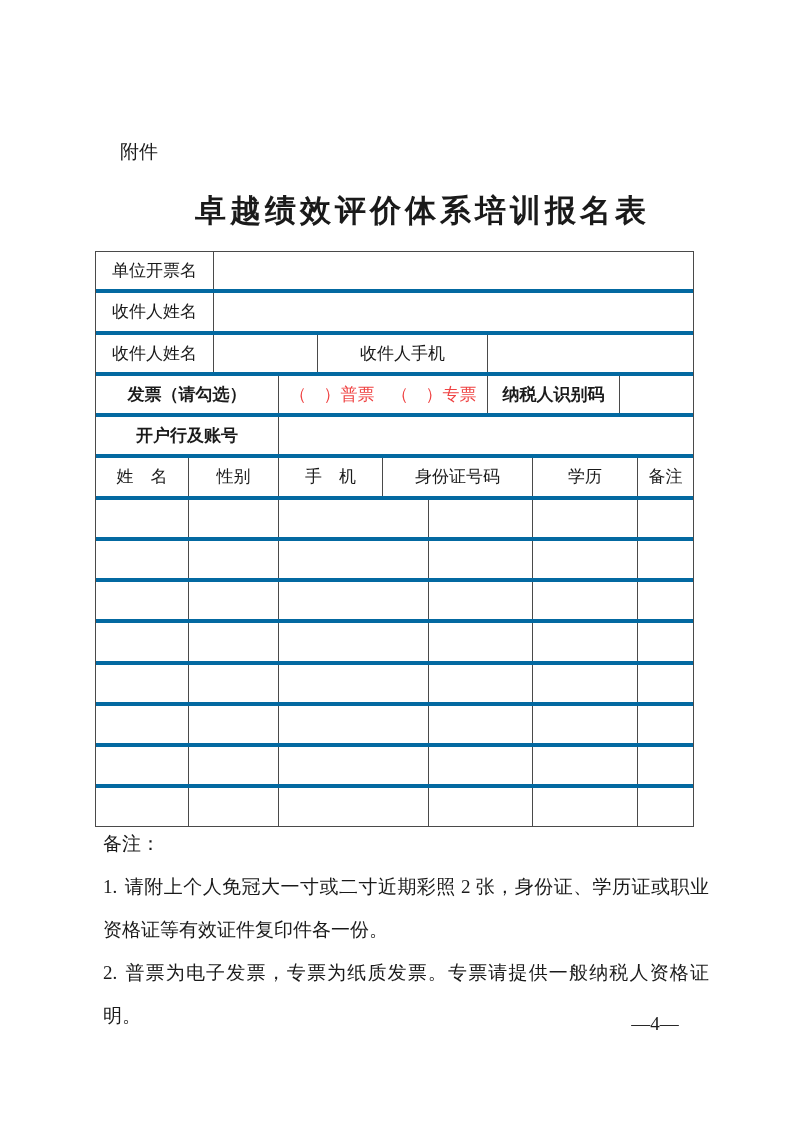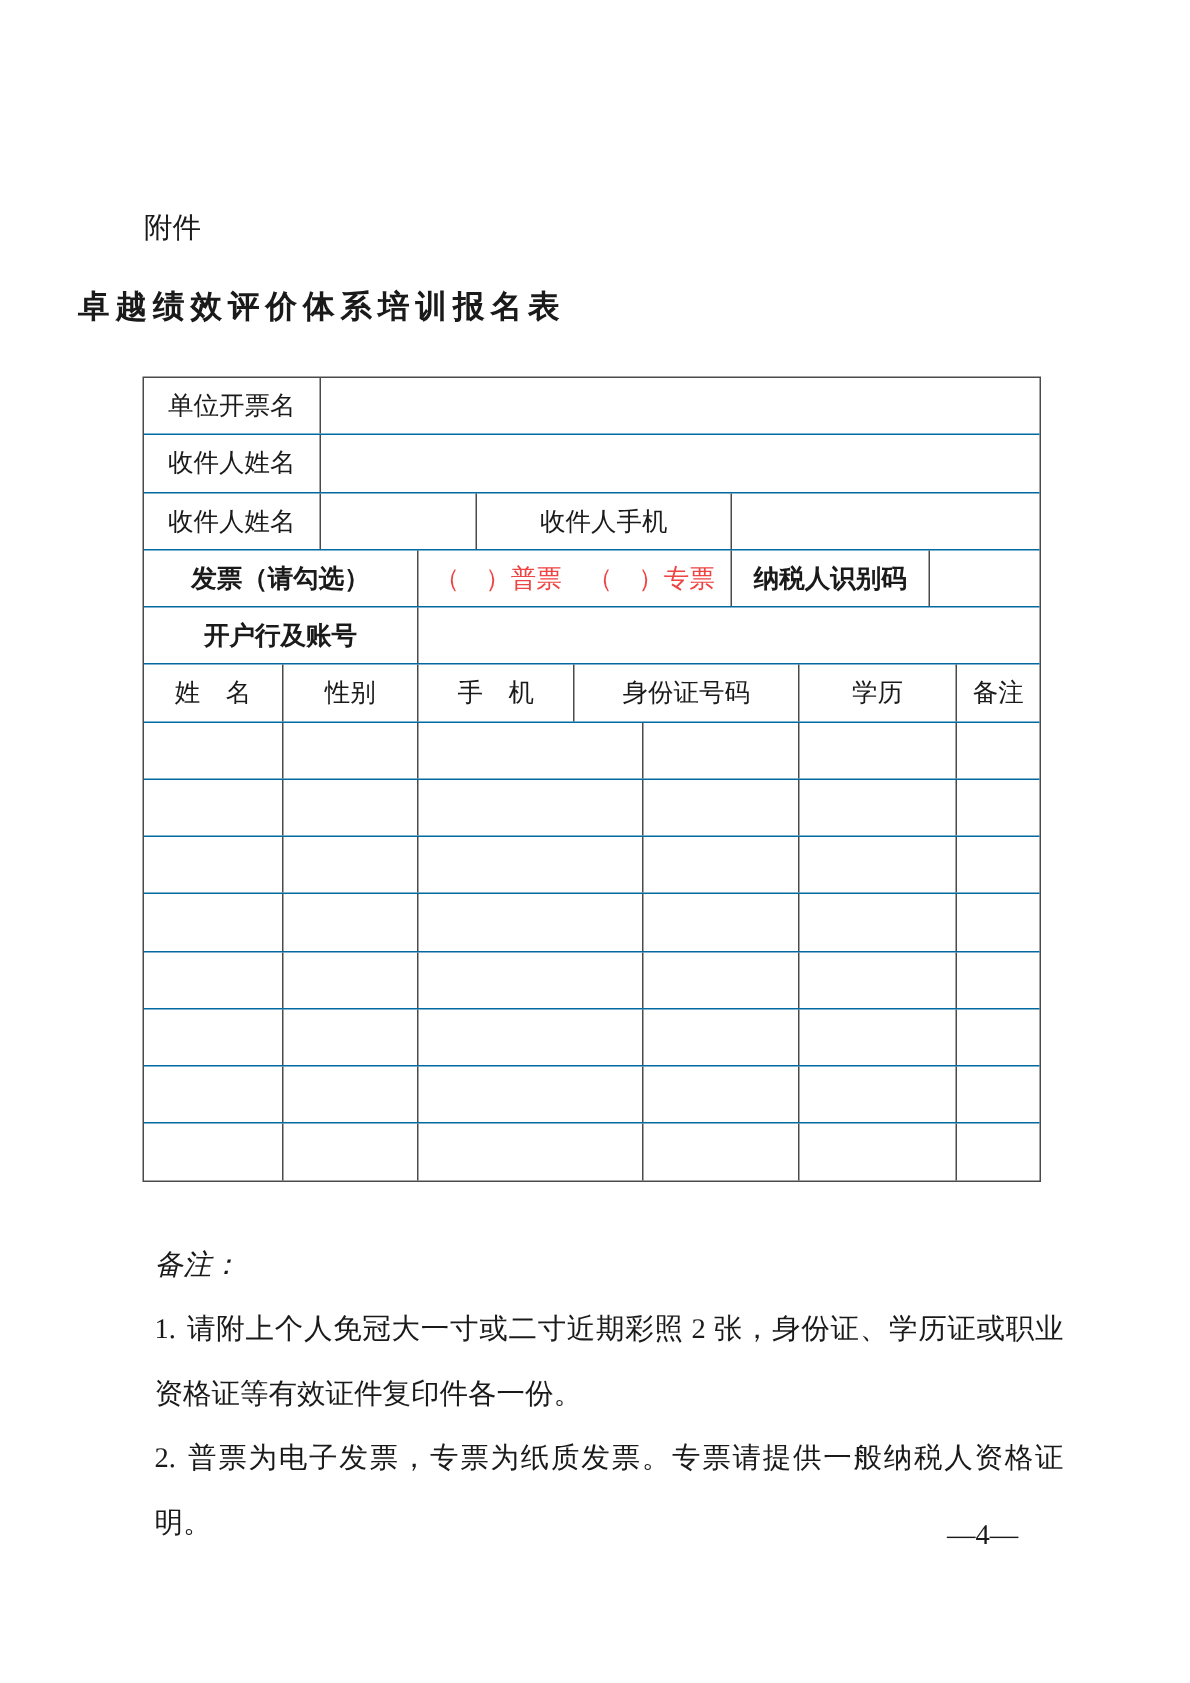--- a/index.html
+++ b/index.html
@@ -5,37 +5,37 @@
   html,body{margin:0;padding:0;}
   body{
     width:793px;height:1122px;
     background:#ffffff;
     color:#1a1a1a;
     font-family:"Liberation Serif", serif;
     position:relative;
     overflow:hidden;
   }
   .attachment{
-    position:absolute;left:96px;top:139px;
+    position:absolute;left:120px;top:139px;
     font-family:Liberation Mono, monospace;
     font-size:19px;
   }
   .title{
     position:absolute;left:0;top:190px;width:100%;
     box-sizing:border-box;padding-left:52px;
-    margin:0;
+    text-align:center;margin:0;
     font-family:"Liberation Sans", sans-serif;
-    font-size:21px;font-weight:bold;letter-spacing:4px;
+    font-size:31px;font-weight:bold;letter-spacing:4px;
     white-space:nowrap;
   }
   .regtable{
     position:absolute;left:95px;top:251px;width:597px;
     border:1px solid #4a4a4a;
   }
-  .row{display:flex;height:37.27px;border-bottom:1px solid #0369a1;}
+  .row{display:flex;height:37.27px;border-bottom:4px solid #0369a1;}
   .row:last-child{border-bottom:none;}
   .cell{
     box-sizing:border-box;
     border-right:1px solid #4a4a4a;
     display:flex;align-items:center;justify-content:center;
     font-size:17px;line-height:1;white-space:nowrap;overflow:hidden;
     flex:0 0 auto;
   }
   .cell:last-child{border-right:none;}
   .b{font-weight:bold;}
@@ -43,21 +43,21 @@
   .w118{width:118px}.w479{width:479px}
   .w104{width:104px}.w170{width:170px}.w205{width:205px}
   .w183{width:183px}.w209{width:209px}.w132{width:132px}.w73{width:73px}
   .w414{width:414px}
   .w93{width:93px}.w90{width:90px}.w150{width:150px}.w105{width:105px}.w55{width:55px}
   .notes{
     position:absolute;left:103px;top:822px;width:606px;
     font-size:19px;line-height:43px;
   }
   .notes p{margin:0;text-align:justify;}
-  .notes .heading{text-align:left;font-style:italic;}
+  .notes .heading{text-align:left;}
   .note-num{margin-right:7px;}
   .pagenum{
     position:absolute;left:600px;top:1013px;width:110px;
     text-align:center;font-size:19px;
   }
 </style>
 </head>
 <body>
 
 <div class="attachment">附件</div>

